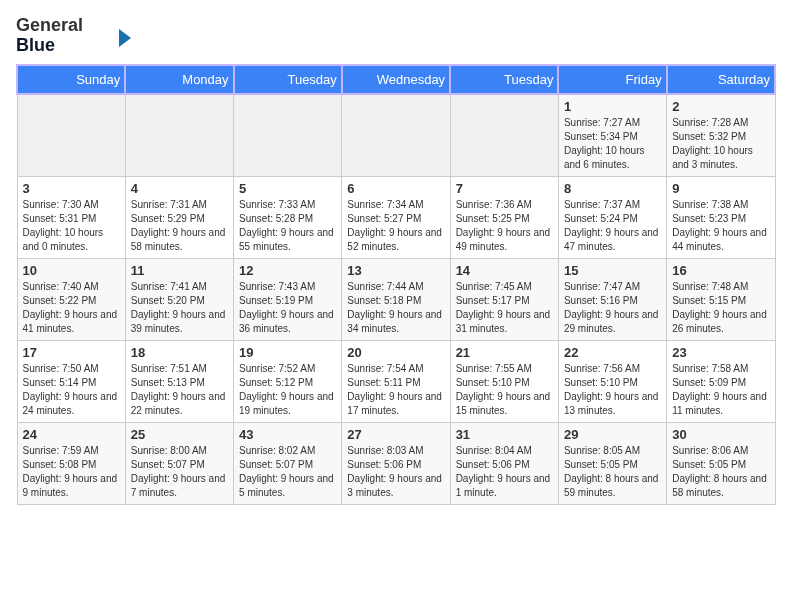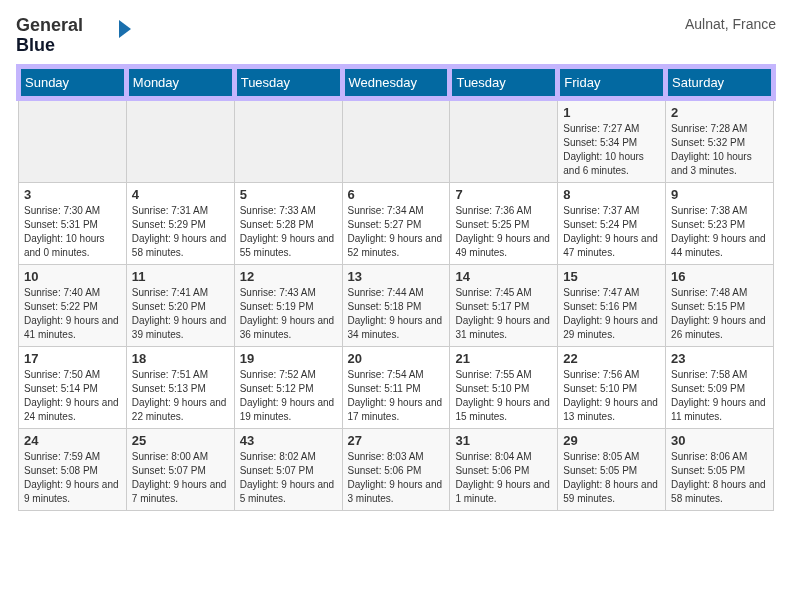--- a/index.html
+++ b/index.html
@@ -11,21 +11,21 @@
       padding: 16px;
     }
     .header {
       display: flex;
       justify-content: space-between;
       align-items: flex-start;
       margin-bottom: 8px;
     }
     .logo {
       display: flex;
-      align-items: flex-start;
+      align-items: center;
       gap: 32px;
     }
     .logo-text {
       display: flex;
       flex-direction: column;
       font-size: 18px;
       font-weight: bold;
       line-height: 1.1;
     }
     .logo-text .general { color: #333; }
@@ -50,27 +50,27 @@
     .location {
       font-size: 14px;
       color: #555;
     }
     .calendar {
       width: 100%;
       border-collapse: collapse;
       font-size: 11px;
     }
     .calendar th {
-      background: #0369a1;
+      background: #3b82f6;
       color: #fff;
       padding: 6px 4px;
-      text-align: left;
+      text-align: right;
       font-size: 13px;
       font-weight: normal;
-      border: 5px solid #c4b5fd;
+      border: 2px solid #c4b5fd;
     }
     .calendar td {
       border: 1px solid #ccc;
       vertical-align: top;
       padding: 4px 5px;
       width: 108px;
       min-height: 80px;
       background: #fff;
     }
     .calendar tr:nth-child(odd) td {
@@ -100,21 +100,20 @@
 
 <div class="header">
   <div class="logo">
     <div class="logo-text">
       <span class="general">General</span>
       <span class="blue">Blue</span>
     </div>
     <div class="logo-arrow"></div>
   </div>
   <div class="title-block">
-    <div class="location">Aulnat, France</div>
   </div>
 </div>
 
 <table class="calendar">
   <thead>
     <tr>
       <th>Sunday</th>
       <th>Monday</th>
       <th>Tuesday</th>
       <th>Wednesday</th>

